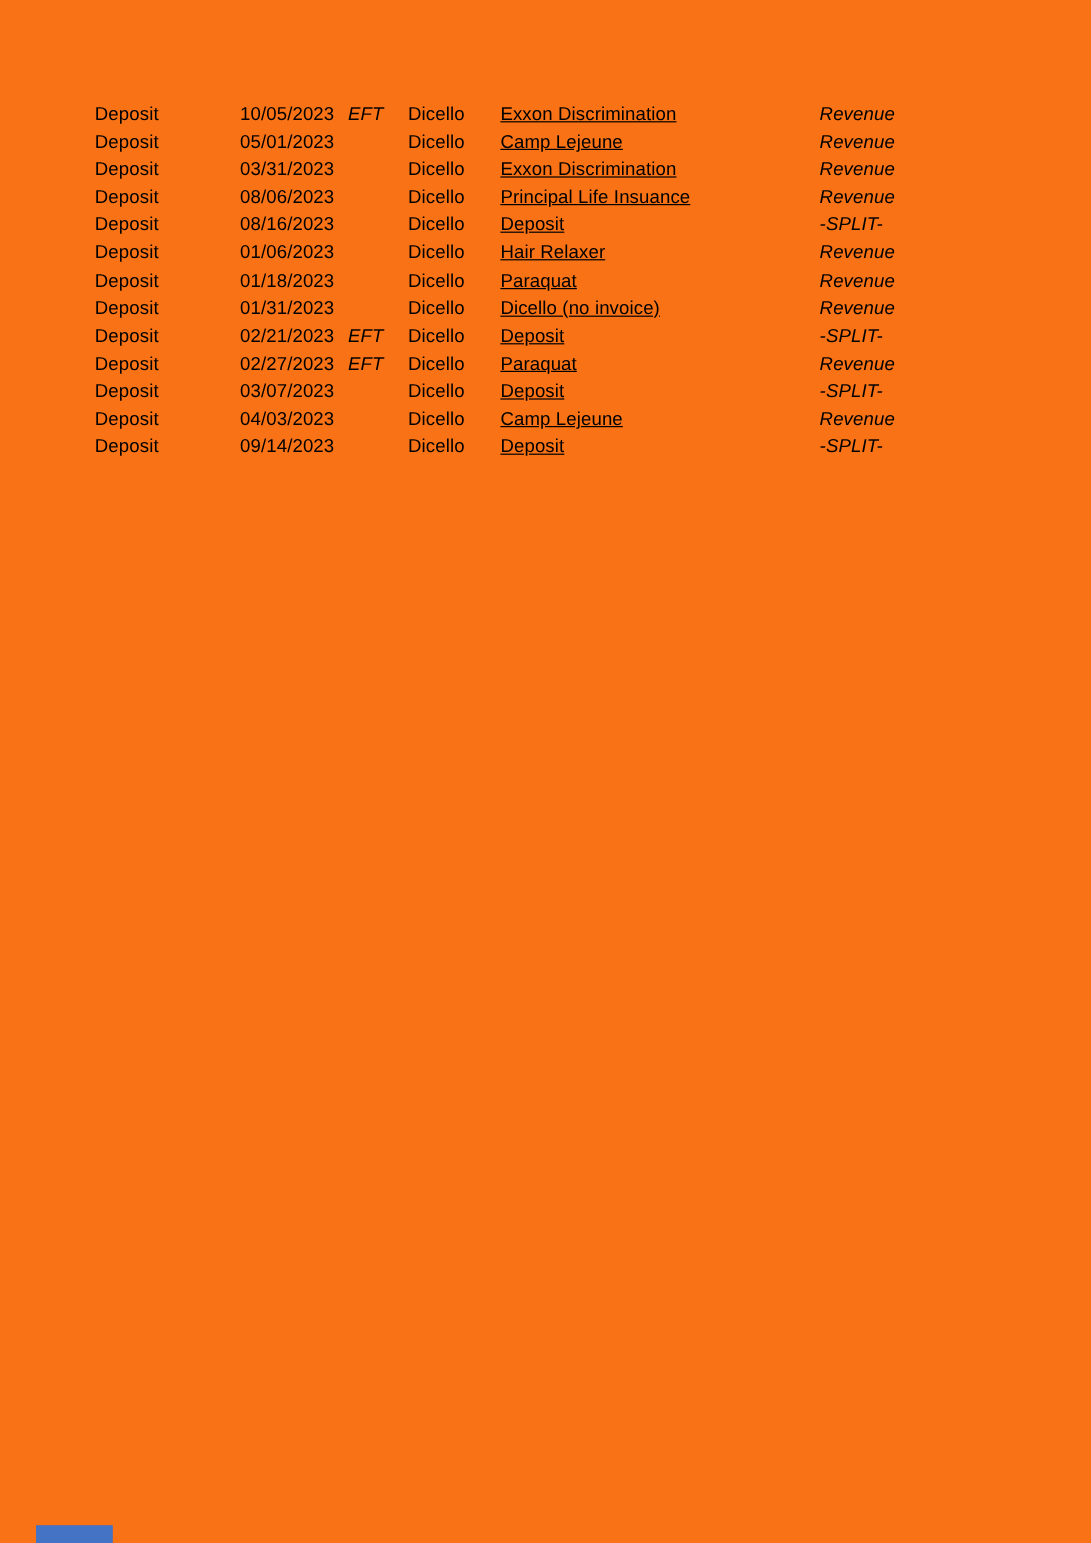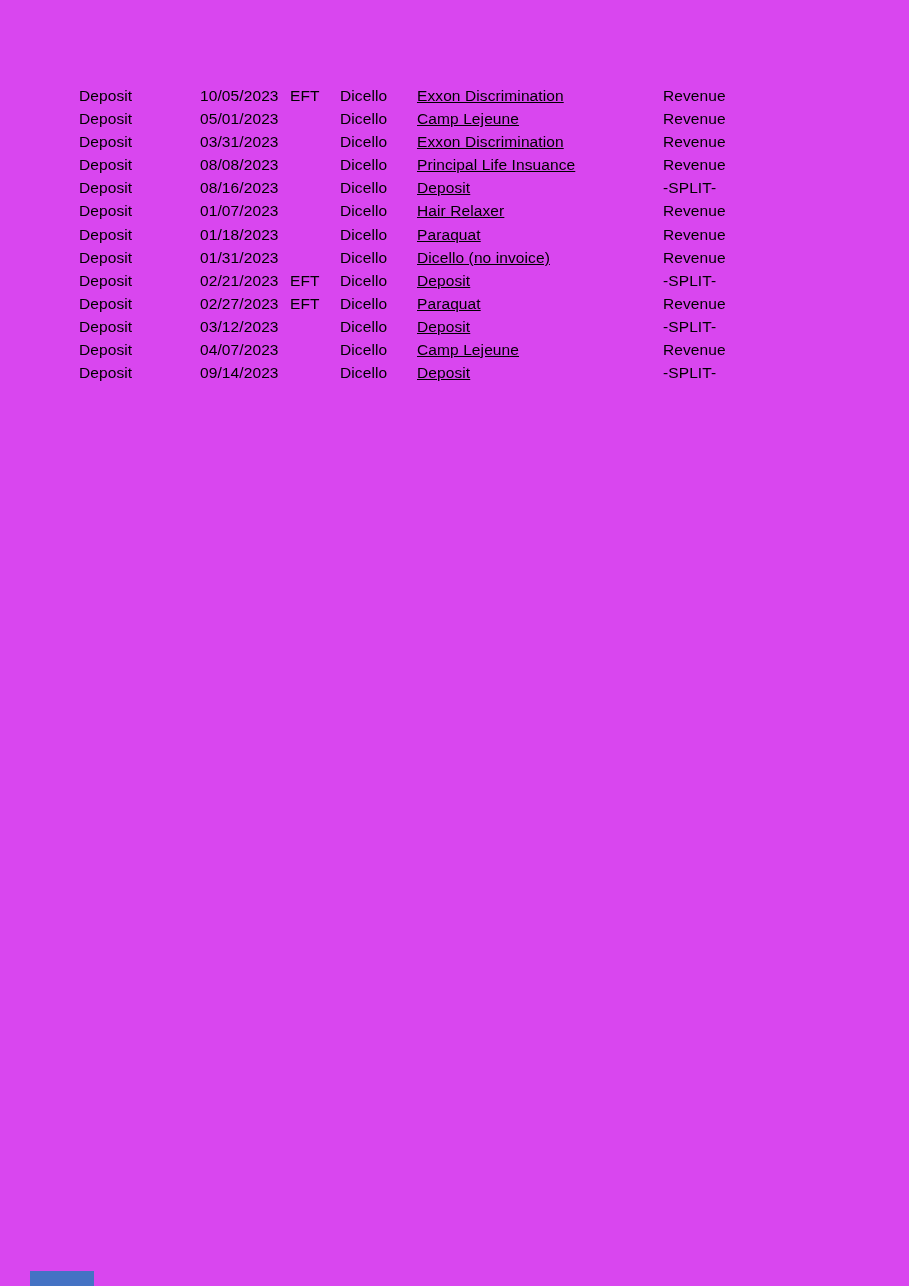--- a/index.html
+++ b/index.html
@@ -31,36 +31,36 @@
     position: absolute;
     top: 0;
     line-height: 23.1px;
     font-size: 15.5px;
     letter-spacing: 0.1px;
     white-space: nowrap;
     color: #000000;
   }
   .col-type  { left: 0; }
   .col-date  { left: 121px; }
-  .col-eft   { left: 211px; }
+  .col-eft   { left: 211px; font-style: italic; }
   .col-name  { left: 261px; }
   .col-memo  { left: 338px; text-decoration: underline; }
-  .col-split { left: 584px; }
+  .col-split { left: 604px; font-style: italic; }
   #sheet-tab {
     position: absolute;
     left: 30px;
     top: 1271px;
     width: 64px;
     height: 15px;
   }
 </style>
 </head>
 <body>
 
-<div id="page" style="background: #d946ef;">
+<div id="page" style="background: #f97316;">
 
   <div id="txn-table">
 
     <div class="row">
       <span class="c col-type">Deposit</span>
       <span class="c col-date">10/05/2023</span>
       <span class="c col-eft">EFT</span>
       <span class="c col-name">Dicello</span>
       <span class="c col-memo">Exxon Discrimination</span>
       <span class="c col-split">Revenue</span>
@@ -79,39 +79,39 @@
       <span class="c col-type">Deposit</span>
       <span class="c col-date">03/31/2023</span>
       <span class="c col-eft"></span>
       <span class="c col-name">Dicello</span>
       <span class="c col-memo">Exxon Discrimination</span>
       <span class="c col-split">Revenue</span>
     </div>
 
     <div class="row">
       <span class="c col-type">Deposit</span>
-      <span class="c col-date">08/08/2023</span>
+      <span class="c col-date">08/06/2023</span>
       <span class="c col-eft"></span>
       <span class="c col-name">Dicello</span>
       <span class="c col-memo">Principal Life Insuance</span>
       <span class="c col-split">Revenue</span>
     </div>
 
     <div class="row">
       <span class="c col-type">Deposit</span>
       <span class="c col-date">08/16/2023</span>
       <span class="c col-eft"></span>
       <span class="c col-name">Dicello</span>
       <span class="c col-memo">Deposit</span>
       <span class="c col-split">-SPLIT-</span>
     </div>
 
     <div class="row">
       <span class="c col-type">Deposit</span>
-      <span class="c col-date">01/07/2023</span>
+      <span class="c col-date">01/06/2023</span>
       <span class="c col-eft"></span>
       <span class="c col-name">Dicello</span>
       <span class="c col-memo">Hair Relaxer</span>
       <span class="c col-split">Revenue</span>
     </div>
 
     <div class="row">
       <span class="c col-type">Deposit</span>
       <span class="c col-date">01/18/2023</span>
       <span class="c col-eft"></span>
@@ -142,30 +142,30 @@
       <span class="c col-type">Deposit</span>
       <span class="c col-date">02/27/2023</span>
       <span class="c col-eft">EFT</span>
       <span class="c col-name">Dicello</span>
       <span class="c col-memo">Paraquat</span>
       <span class="c col-split">Revenue</span>
     </div>
 
     <div class="row">
       <span class="c col-type">Deposit</span>
-      <span class="c col-date">03/12/2023</span>
+      <span class="c col-date">03/07/2023</span>
       <span class="c col-eft"></span>
       <span class="c col-name">Dicello</span>
       <span class="c col-memo">Deposit</span>
       <span class="c col-split">-SPLIT-</span>
     </div>
 
     <div class="row">
       <span class="c col-type">Deposit</span>
-      <span class="c col-date">04/07/2023</span>
+      <span class="c col-date">04/03/2023</span>
       <span class="c col-eft"></span>
       <span class="c col-name">Dicello</span>
       <span class="c col-memo">Camp Lejeune</span>
       <span class="c col-split">Revenue</span>
     </div>
 
     <div class="row">
       <span class="c col-type">Deposit</span>
       <span class="c col-date">09/14/2023</span>
       <span class="c col-eft"></span>

